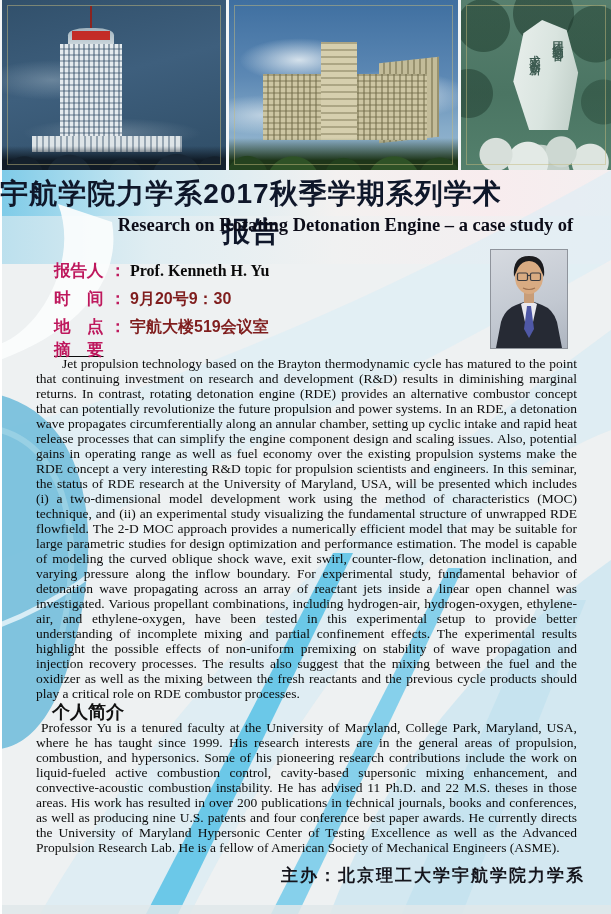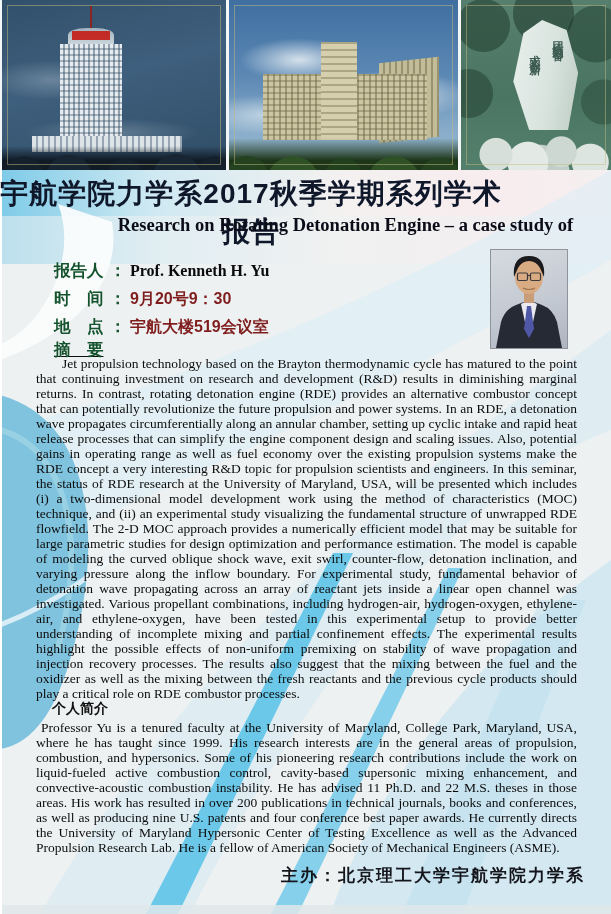--- a/index.html
+++ b/index.html
@@ -73,33 +73,33 @@
       radial-gradient(circle at 50% 110%,#c2cfc8 30px,transparent 31px);}
   
   .title-cn{position:absolute;top:175px;left:0;width:502px;text-align:center;z-index:3;
     font-family:"Liberation Sans","DejaVu Sans",sans-serif;font-weight:900;font-size:28px;color:#0f172a;letter-spacing:1px;}
   .title-en{position:absolute;top:214px;left:0;width:611px;text-align:center;z-index:3;
     font-weight:bold;font-size:18.5px;line-height:23.5px;color:#0c0c18;padding-left:40px;}
   
   .info{position:absolute;left:54px;top:260px;z-index:3;font-size:16.5px;}
   .info-row{position:absolute;white-space:nowrap;}
   .r0{top:0;} .r1{top:28px;} .r2{top:56px;} .r3{top:79px;text-decoration:underline;}
-  .lbl,.colon{font-family:"Liberation Sans","DejaVu Sans",sans-serif;font-weight:bold;color:#14532d;}
+  .lbl,.colon{font-family:"Liberation Sans","DejaVu Sans",sans-serif;font-weight:bold;color:#be185d;}
   .colon{margin:0 4px 0 6px;}
   .val-en{font-weight:bold;font-size:16px;color:#0a0a0a;}
   .val-cjk{font-family:"Liberation Sans","DejaVu Sans",sans-serif;font-weight:bold;font-size:16px;color:#7f1d1d;}
   
   .portrait{position:absolute;left:490px;top:249px;width:76px;height:98px;border:1px solid #8f949c;z-index:3;
     background:linear-gradient(160deg,#d6dae0 0%,#c2c8d1 60%,#aeb5c0 100%);}
   .portrait svg{display:block;}
   
   .abstract{position:absolute;left:36px;top:356px;width:541px;margin:0;z-index:3;
     font-size:13.5px;line-height:15px;text-align:justify;text-indent:26px;color:#0c0c0c;}
   .bio-heading{position:absolute;left:52px;top:700px;z-index:3;
-    font-family:"Liberation Sans","DejaVu Sans",sans-serif;font-weight:bold;font-size:14px;color:#101010;}
+    font-family:"Liberation Sans","DejaVu Sans",sans-serif;font-weight:bold;font-size:18px;color:#101010;}
   .bio-text{position:absolute;left:36px;top:720px;width:541px;margin:0;z-index:3;
     font-size:13.5px;line-height:15px;text-align:justify;text-indent:5px;color:#0c0c0c;}
   .host{position:absolute;left:0;right:26px;top:864px;z-index:3;text-align:right;
     font-weight:bold;font-size:17px;letter-spacing:2px;color:#15151c;}
 </style>
 </head>
 <body>
 
 <div class="page">
 

